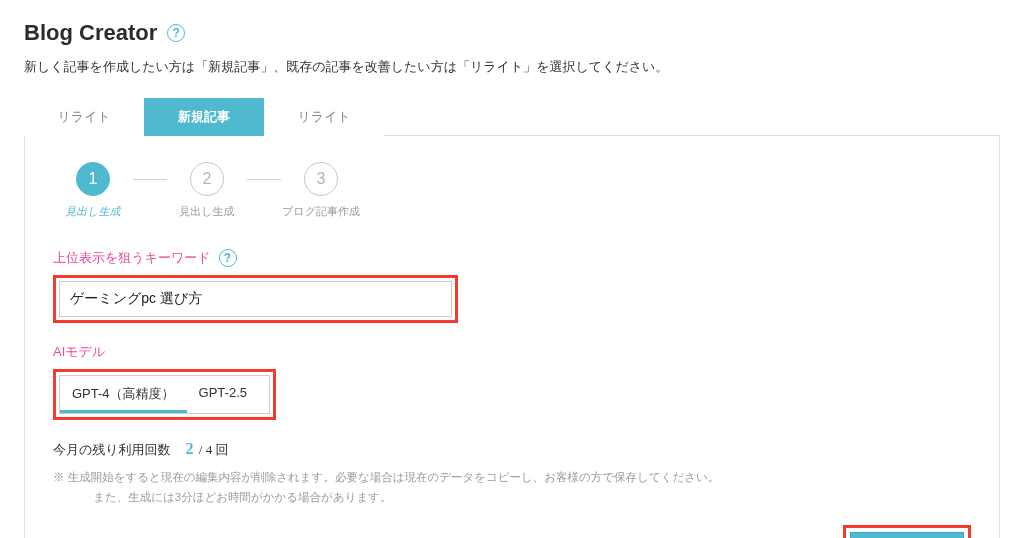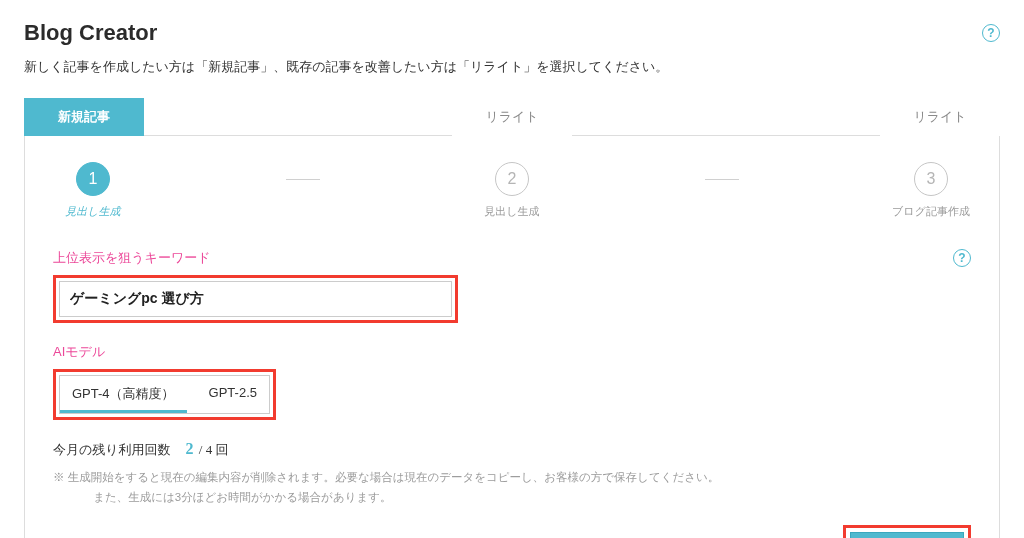--- a/index.html
+++ b/index.html
@@ -1,15 +1,15 @@
 <!DOCTYPE html>
 <html><head>
 <meta charset="utf-8">
 <style>
-  * { box-sizing: border-box; margin: 0; padding: 0; justify-content: space-between; }
+  * { box-sizing: border-box; margin: 0; padding: 0; }
   body {
     font-family: -apple-system, BlinkMacSystemFont, "Hiragino Sans", "Hiragino Kaku Gothic ProN", Meiryo, sans-serif;
     background: #fff;
     color: #333;
     padding: 20px 24px;
     width: 1024px;
   }
   .page-title-row {
     display: flex;
     align-items: center;
@@ -131,21 +131,20 @@
     display: inline-block;
   }
   .keyword-box .highlight-box { width: 405px; }
   .text-input {
     width: 100%;
     border: 1px solid #ccc;
     padding: 9px 10px;
     font-size: 14px;
     color: #222;
     outline: none;
-    font-weight: bold;
   }
   .model-toggle {
     display: flex;
     border: 1px solid #ccc;
     width: 211px;
   }
   .model-option {
     flex: 0 0 auto;
     padding: 9px 12px 7px 12px;
     font-size: 13px;
@@ -197,22 +196,22 @@
 <body>
 
 <div class="page-title-row">
   <h1 class="page-title">Blog Creator</h1>
   <span class="help-icon">?</span>
 </div>
 
 <p class="subtitle">新しく記事を作成したい方は「新規記事」、既存の記事を改善したい方は「リライト」を選択してください。</p>
 
 <div class="tabs">
+  <div class="tab">リライト</div>
   <div class="tab active">新規記事</div>
-  <div class="tab">リライト</div>
   <div class="tab">リライト</div>
 </div>
 
 <div class="panel">
 
   <div class="stepper">
     <div class="step active">
       <div class="step-circle">1</div>
       <div class="step-label">見出し生成</div>
     </div>

